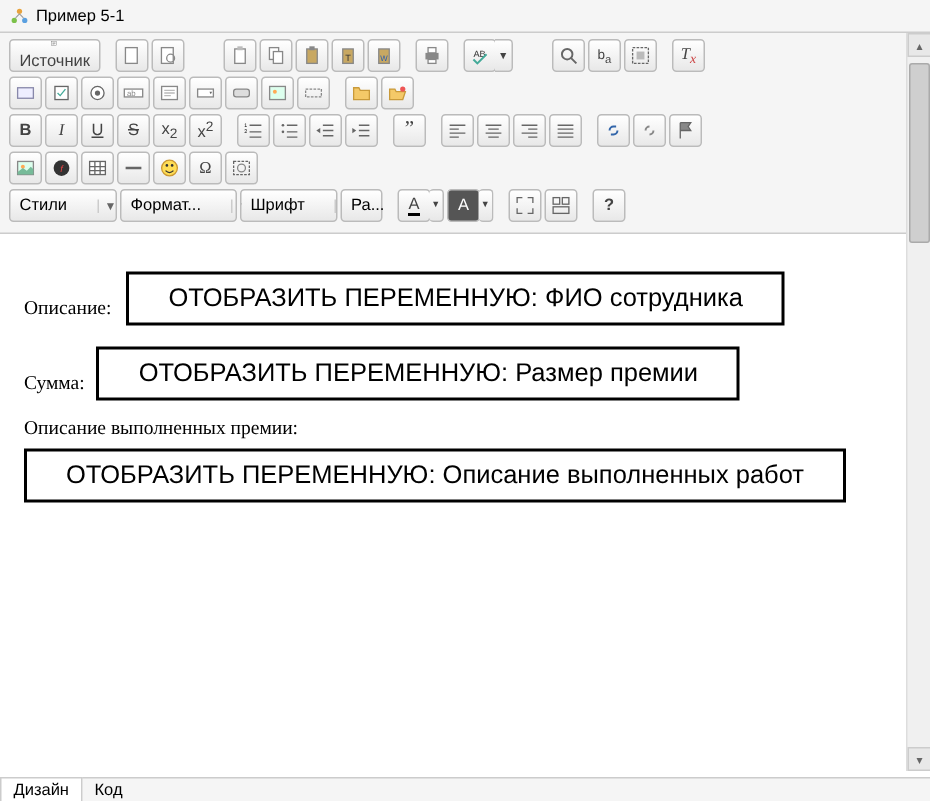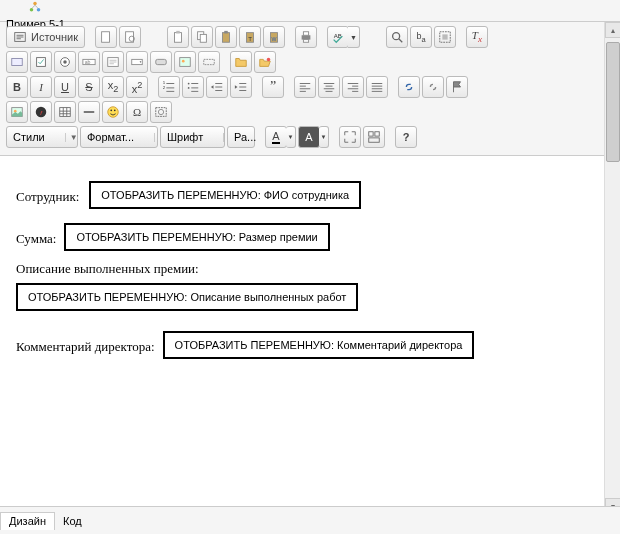--- a/index.html
+++ b/index.html
@@ -1,40 +1,40 @@
 <!DOCTYPE html>
 <html><head>
 <meta charset="utf-8">
 <style>
 * { box-sizing: border-box; margin: 0; padding: 0; }
 body { font-family: Arial, sans-serif; font-size: 11px; background: #fff; width: 620px; height: 534px; overflow: hidden; position: relative; }
 .tab-bar { display: flex; align-items: center; height: 22px; background: #f5f5f5; border-bottom: 1px solid #ccc; }
-.tab { display: flex; align-items: center; padding: 0 6px; height: 21px; cursor: pointer; gap: 4px; flex-direction: column; }
+.tab { display: flex; align-items: center; padding: 0 6px; height: 21px; cursor: pointer; gap: 4px; }
 .tab.active { background: #fff; border-top: 1px solid #ccc; border-left: 1px solid #ccc; border-right: 1px solid #ccc; }
 .tab-icon { width: 14px; height: 14px; display: inline-block; }
 .tab-close { color: #999; font-size: 10px; margin-left: 2px; }
 .toolbar-area { background: #f5f5f5; border-bottom: 1px solid #ccc; padding: 4px 6px; }
 .toolbar-row { display: flex; align-items: center; gap: 2px; margin-bottom: 3px; flex-wrap: wrap; }
-.tbtn { display: inline-flex; align-items: center; justify-content: center; width: 22px; height: 22px; background: linear-gradient(#fff,#e8e8e8); border: 1px solid #bbb; border-radius: 3px; cursor: pointer; font-size: 11px; color: #444; }
+.tbtn { display: inline-flex; align-items: center; justify-content: center; width: 22px; height: 22px; background: linear-gradient(#fff,#e8e8e8); border: 1px solid #bbb; border-radius: 3px; cursor: pointer; font-size: 11px; color: #444; flex-direction: column; }
 .tbtn svg { width: 14px; height: 14px; }
 .tbtn.wide { width: auto; padding: 0 6px; gap: 4px; }
 .sep { width: 6px; }
 .dropdown { display: inline-flex; align-items: center; height: 22px; background: linear-gradient(#fff,#e8e8e8); border: 1px solid #bbb; border-radius: 3px; padding: 0 4px 0 6px; cursor: pointer; gap: 20px; }
 .dropdown .dd-arrow { font-size: 8px; color: #666; border-left: 1px solid #ccc; padding-left: 4px; }
 .content-wrap { position: absolute; top: 167px; left: 0; right: 16px; bottom: 20px; overflow: auto; padding: 10px 16px; background: #fff; }
 .scrollbar-v { position: absolute; right: 0; top: 22px; bottom: 20px; width: 16px; background: #f0f0f0; border-left: 1px solid #ddd; }
 .scroll-up, .scroll-down { position: absolute; left: 0; width: 16px; height: 16px; background: #e8e8e8; border: 1px solid #ccc; display:flex; align-items:center; justify-content:center; font-size:8px; color:#666; }
 .scroll-up { top: 0; }
 .scroll-down { bottom: 0; }
 .scroll-thumb { position: absolute; left: 1px; top: 20px; width: 14px; height: 120px; background: #cfcfcf; border: 1px solid #aaa; border-radius: 2px; }
 .doc-title { text-align: center; font-weight: bold; font-size: 15px; font-family: 'Times New Roman', serif; margin: 6px 0 18px; }
 .field-row { display: flex; align-items: flex-end; margin-bottom: 14px; gap: 0; }
 .field-label { font-family: 'Times New Roman', serif; font-size: 13px; }
-.var-box { border: 2px solid #000; padding: 6px 10px; font-family: Arial, sans-serif; font-size: 11px; display: inline-block; }
-.bottom-tabs { position: absolute; bottom: 0; left: 0; right: 0; height: 28px; background: #f5f5f5; border-top: 1px solid #ccc; display: flex; align-items: center; }
+.var-box { border: 2px solid #000; padding: 6px 26px; font-family: Arial, sans-serif; font-size: 17px; display: inline-block; }
+.bottom-tabs { position: absolute; bottom: 0; left: 0; right: 0; height: 16px; background: #f5f5f5; border-top: 1px solid #ccc; display: flex; align-items: center; }
 .btab { padding: 2px 8px; height: 18px; display: flex; align-items: center; cursor: pointer; font-size: 11px; }
 .btab.active { background: #fff; border: 1px solid #ccc; border-bottom: none; }
 .ic { width:14px; height:14px; }
 </style>
 </head>
 <body>
 
 <div class="tab-bar">
   <div class="tab">
     <span class="tab-icon">
@@ -392,40 +392,36 @@
     <div class="tbtn">
         <b>?</b>
       </div>
   </div>
 
 </div>
 
 <div class="content-wrap">
 
   <div class="field-row" style="margin-left:0">
-    <span class="field-label" style="margin-right:2px">Сотрудник:</span>
+    <span class="field-label" style="margin-right:2px">Описание:</span>
     <span class="var-box" style="margin-left:8px;transform:translateY(4px)">ОТОБРАЗИТЬ ПЕРЕМЕННУЮ: ФИО сотрудника</span>
   </div>
 
   <div class="field-row">
     <span class="field-label">Сумма:</span>
     <span class="var-box" style="margin-left:8px;transform:translateY(4px)">ОТОБРАЗИТЬ ПЕРЕМЕННУЮ: Размер премии</span>
   </div>
 
   <div style="margin-bottom:6px">
     <span class="field-label">Описание выполненных премии:</span>
   </div>
   <div style="margin-bottom:16px">
     <span class="var-box">ОТОБРАЗИТЬ ПЕРЕМЕННУЮ: Описание выполненных работ</span>
   </div>
 
-  <div class="field-row">
-    <span class="field-label">Комментарий директора:</span>
-    <span class="var-box" style="margin-left:8px;transform:translateY(4px)">ОТОБРАЗИТЬ ПЕРЕМЕННУЮ: Комментарий директора</span>
-  </div>
 </div>
 
 <div class="scrollbar-v">
   <div class="scroll-up">▴</div>
   <div class="scroll-thumb"></div>
   <div class="scroll-down">▾</div>
 </div>
 
 <div class="bottom-tabs">
   <div class="btab active">

